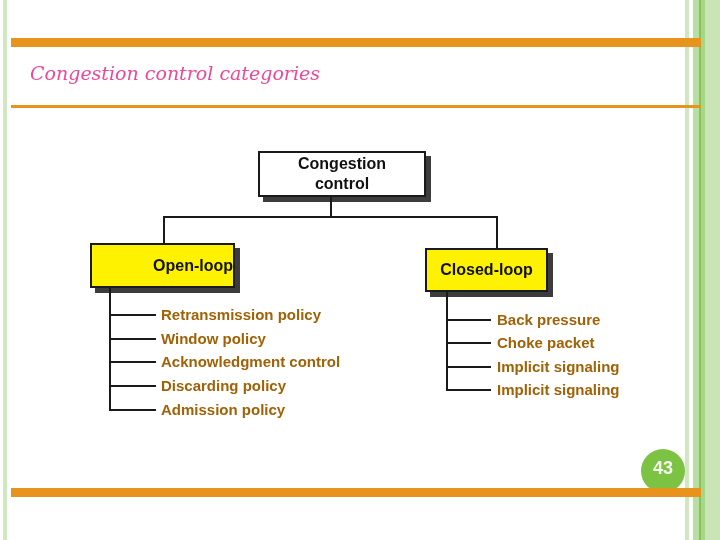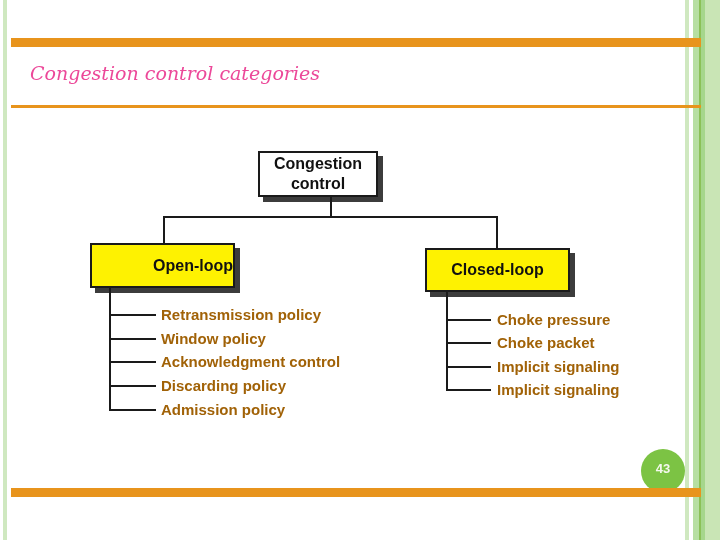--- a/index.html
+++ b/index.html
@@ -37,39 +37,39 @@
   }
 
   
   .page-badge {
     position: absolute; left: 641px; top: 449px;
     width: 44px; height: 44px; border-radius: 50%;
     background: #7cc344;
     z-index: 1;
     display: flex; align-items: center; justify-content: center;
     padding-bottom: 5px; box-sizing: border-box;
-    color: #f4f8ee; font-size: 13px; font-weight: bold;
+    color: #f4f8ee; font-size: 18px; font-weight: bold;
   }
 
   
   .line { position: absolute; background: #1a1a1a; z-index: 1; }
   .node {
     position: absolute;
     border: 2px solid #1a1a1a;
     box-shadow: 5px 5px 0 #3c3c3c;
     display: flex; align-items: center; justify-content: center;
     text-align: center;
     font-size: 16px; font-weight: 600; color: #111;
     box-sizing: border-box;
     z-index: 1;
   }
-  .node-root   { left: 258px; top: 151px; width: 120px; height: 46px; background: #ffffff; line-height: 1.25; }
+  .node-root   { left: 258px; top: 151px; width: 168px; height: 46px; background: #ffffff; line-height: 1.25; }
   .node-root span { display: inline-block; max-width: 100px; }
   .node-open   { left: 90px;  top: 243px; width: 145px; height: 45px; background: #fef201; justify-content: flex-end; }
-  .node-closed { left: 425px; top: 248px; width: 145px; height: 44px; background: #fef201; }
+  .node-closed { left: 425px; top: 248px; width: 123px; height: 44px; background: #fef201; }
 
   
   .v-root   { left: 330px; top: 197px; width: 2px; height: 21px; }
   .h-split  { left: 163px; top: 216px; width: 335px; height: 2px; }
   .v-left   { left: 163px; top: 216px; width: 2px; height: 27px; }
   .v-right  { left: 496px; top: 216px; width: 2px; height: 32px; }
   .spine-left  { left: 109px; top: 288px; width: 2px; height: 123px; }
   .spine-right { left: 446px; top: 292px; width: 2px; height: 99px; }
   .tick { height: 2px; }
   .tick-l { left: 109px; width: 47px; }
@@ -127,21 +127,21 @@
   <div class="leaf-label leaf-l" style="top:329px">Window policy</div>
   <div class="leaf-label leaf-l" style="top:352px">Acknowledgment control</div>
   <div class="leaf-label leaf-l" style="top:376px">Discarding policy</div>
   <div class="leaf-label leaf-l" style="top:400px">Admission policy</div>
 
   <div class="line spine-right"></div>
   <div class="line tick tick-r" style="top:319px"></div>
   <div class="line tick tick-r" style="top:342px"></div>
   <div class="line tick tick-r" style="top:366px"></div>
   <div class="line tick tick-r" style="top:389px"></div>
-  <div class="leaf-label leaf-r" style="top:310px">Choke pressure</div>
+  <div class="leaf-label leaf-r" style="top:310px">Back pressure</div>
   <div class="leaf-label leaf-r" style="top:333px">Choke packet</div>
   <div class="leaf-label leaf-r" style="top:357px">Implicit signaling</div>
   <div class="leaf-label leaf-r" style="top:380px">Implicit signaling</div>
 </div>
 
 <div class="page-badge">
   <span>43</span>
 </div>
 <div class="bar bar-bottom"></div>
 

